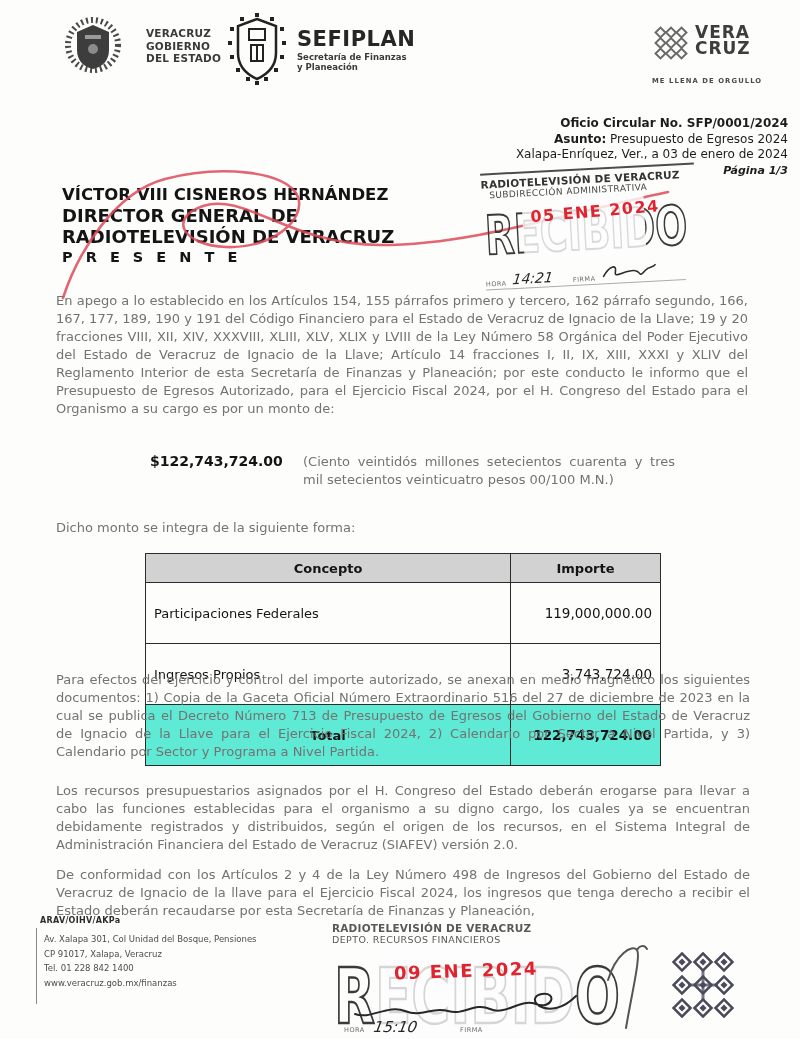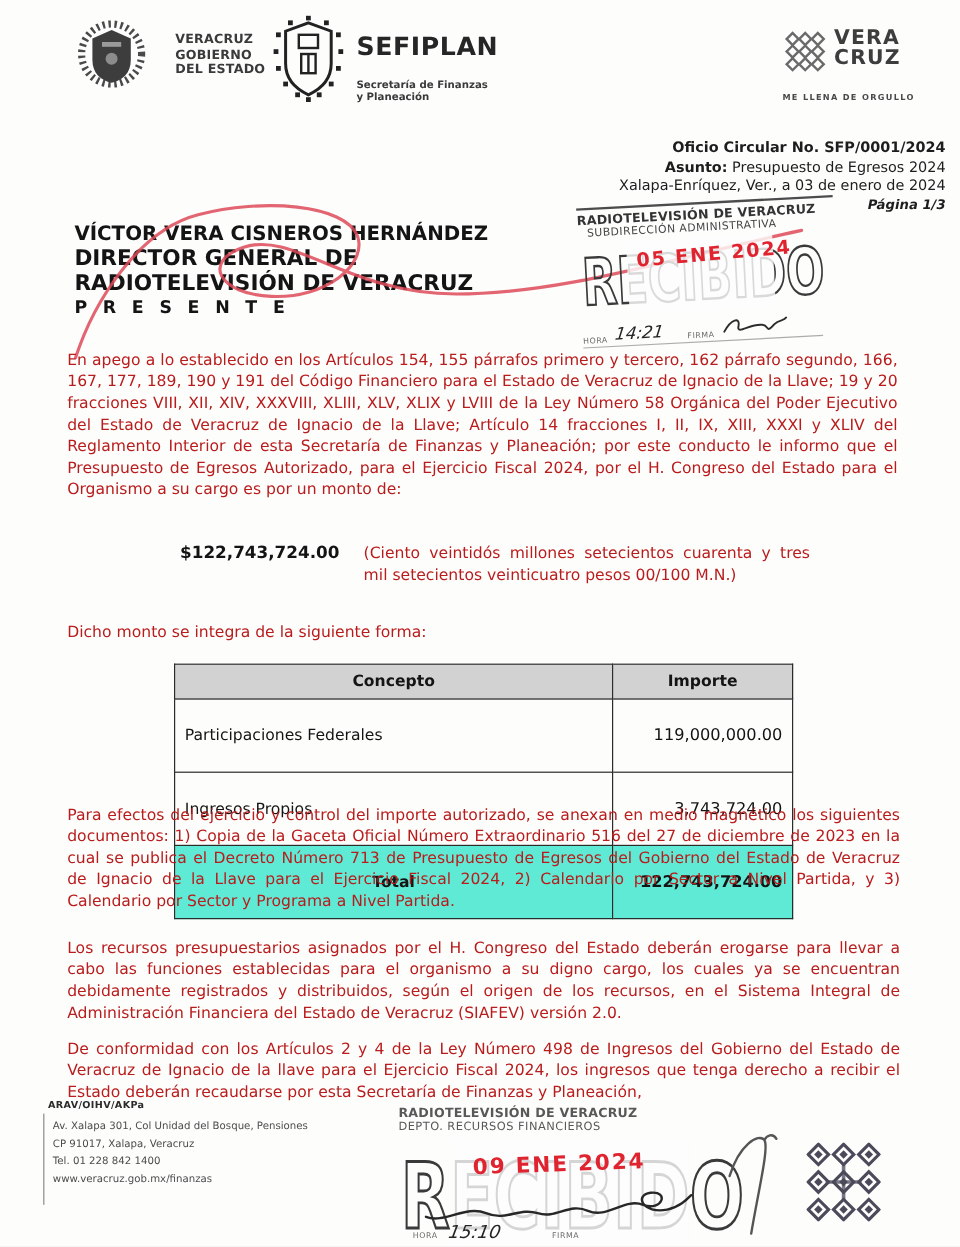--- a/index.html
+++ b/index.html
@@ -6,35 +6,35 @@
   .doc{
     position:relative;width:800px;height:1039px;margin:0 auto;
     background:#fdfdfc;overflow:hidden;
     font-family:"DejaVu Sans","Liberation Sans",sans-serif;
     color:#222;
   }
   .abs{position:absolute;}
   
   .gov-text{font-size:10.5px;font-weight:bold;color:#3a3a3a;line-height:12.5px;letter-spacing:.2px;}
   .sef-title{font-size:21px;font-weight:bold;color:#262626;letter-spacing:.5px;line-height:22px;}
-  .sef-sub{font-size:8.5px;font-weight:bold;color:#3a3a3a;line-height:10px;margin-top:16px;}
+  .sef-sub{font-size:8.5px;font-weight:bold;color:#3a3a3a;line-height:10px;margin-top:2px;}
   .brand{display:flex;align-items:flex-start;gap:5px;}
   .brand-name{font-size:17px;font-weight:bold;color:#3d3d3d;line-height:16px;letter-spacing:1px;}
   .brand-tag{font-size:6.8px;font-weight:bold;color:#4a4a4a;letter-spacing:1.1px;margin-top:5px;}
   
   .meta{text-align:right;font-size:12px;line-height:15.5px;color:#1d1d1d;}
   .meta .b{font-weight:bold;}
   .meta .pg{font-weight:bold;font-style:italic;font-size:11px;}
   
   .addr{font-weight:bold;color:#141414;line-height:21px;}
   .addr .nm{font-size:16.5px;}
   .addr .tl{font-size:18px;}
   .addr .pr{font-size:14.5px;letter-spacing:4px;}
   
-  .para{font-size:13px;line-height:18px;text-align:justify;color:#b91c1c;}
+  .para{font-size:13px;line-height:18px;text-align:justify;color:#737373;}
   .amount{font-size:14px;font-weight:bold;color:#141414;}
   
   table.budget{border-collapse:collapse;width:516px;font-size:13px;color:#141414;}
   table.budget th,table.budget td{border:1.6px solid #2b2b2b;}
   table.budget th{background:#d2d2d2;font-weight:bold;height:26px;text-align:center;}
   table.budget td{height:28px;padding:16px 8px;}
   table.budget td.val{text-align:right;font-size:13.5px;}
   table.budget tr.total td{background:#5eead4;font-weight:bold;}
   table.budget tr.total td.lbl{text-align:center;}
   table.budget col.c1{width:366px;} table.budget col.c2{width:150px;}
@@ -119,21 +119,21 @@
   <div class="abs brand-tag" style="left:652px;top:72px;">ME LLENA DE ORGULLO</div>
 
   <div class="abs meta" style="right:12px;top:116px;">
     <div class="b">Oficio Circular No. SFP/0001/2024</div>
     <div><span class="b">Asunto:</span><span> Presupuesto de Egresos 2024</span></div>
     <div>Xalapa-Enríquez, Ver., a 03 de enero de 2024</div>
     <div class="pg">Página 1/3</div>
   </div>
 
   <div class="abs addr" style="left:62px;top:184px;">
-    <div class="nm">VÍCTOR VERA CISNEROS HERNÁNDEZ</div>
+    <div class="nm">VÍCTOR VIII CISNEROS HERNÁNDEZ</div>
     <div class="tl">DIRECTOR GENERAL DE</div>
     <div class="tl">RADIOTELEVISIÓN DE VERACRUZ</div>
     <div class="pr">P R E S E N T E</div>
   </div>
 
   <svg class="abs" style="left:40px;top:150px;pointer-events:none;" width="760" height="160" viewBox="0 0 760 160">
     <path d="M 23 148 C 38 102, 75 42, 125 29 C 178 15, 248 20, 258 47 C 266 70, 232 99, 186 97
              C 142 95, 128 68, 163 56 C 205 42, 250 95, 340 95 C 430 95, 520 65, 628 42" fill="none" stroke="#dd4a58" stroke-width="2.6" stroke-linecap="round" opacity="0.85"></path>
   </svg>
 

